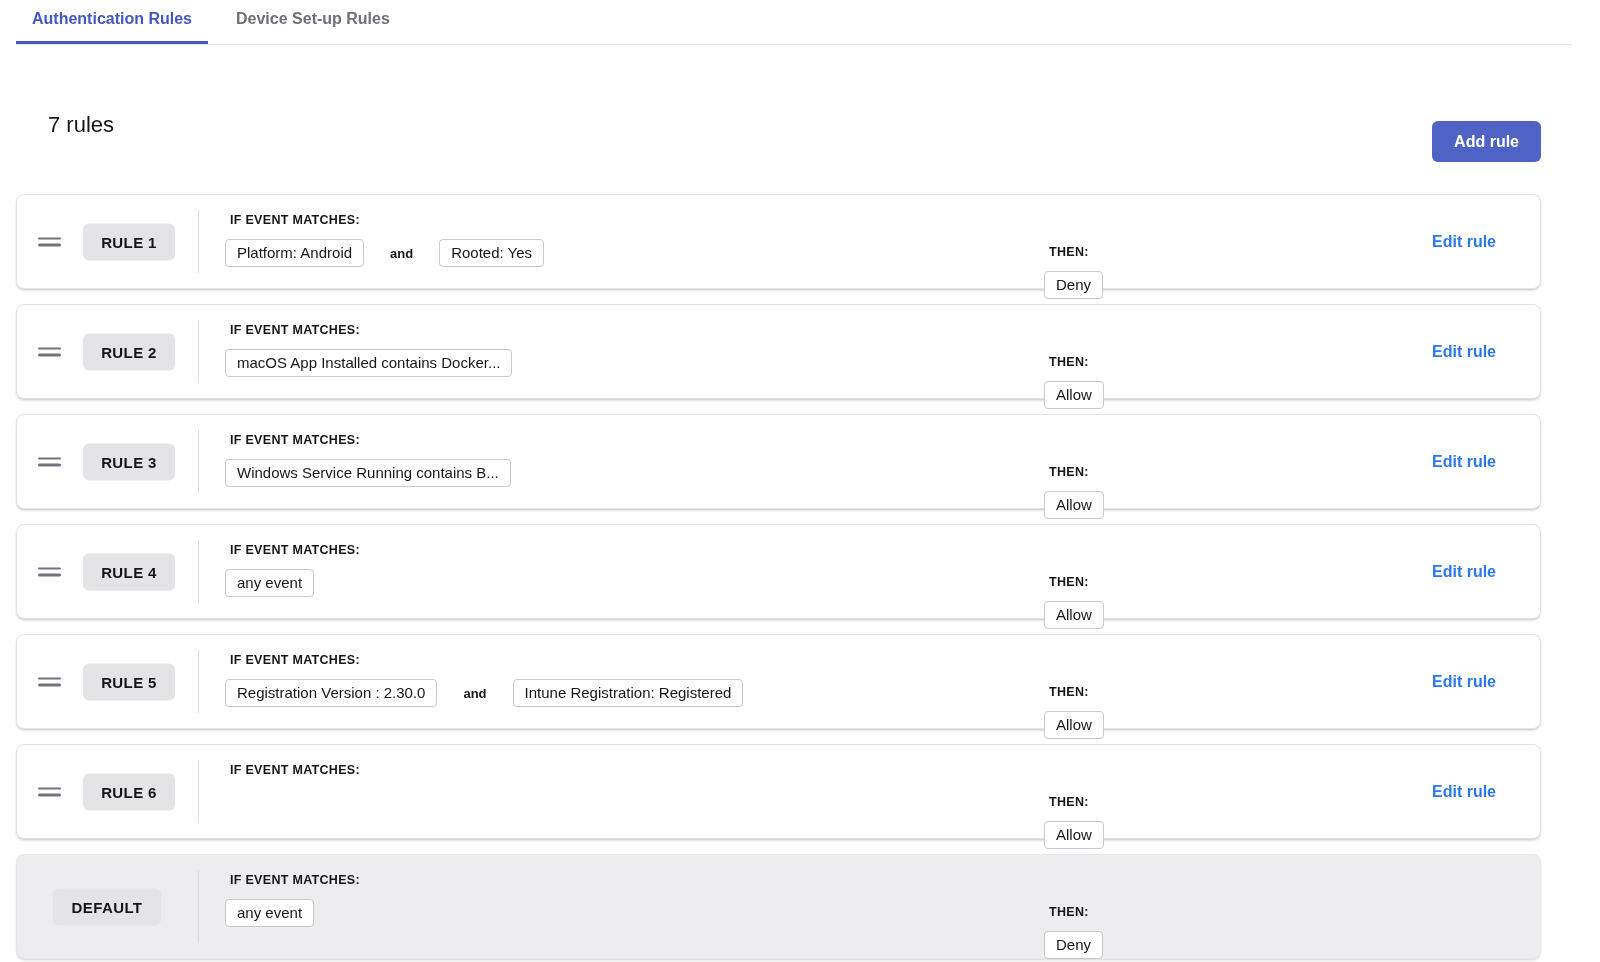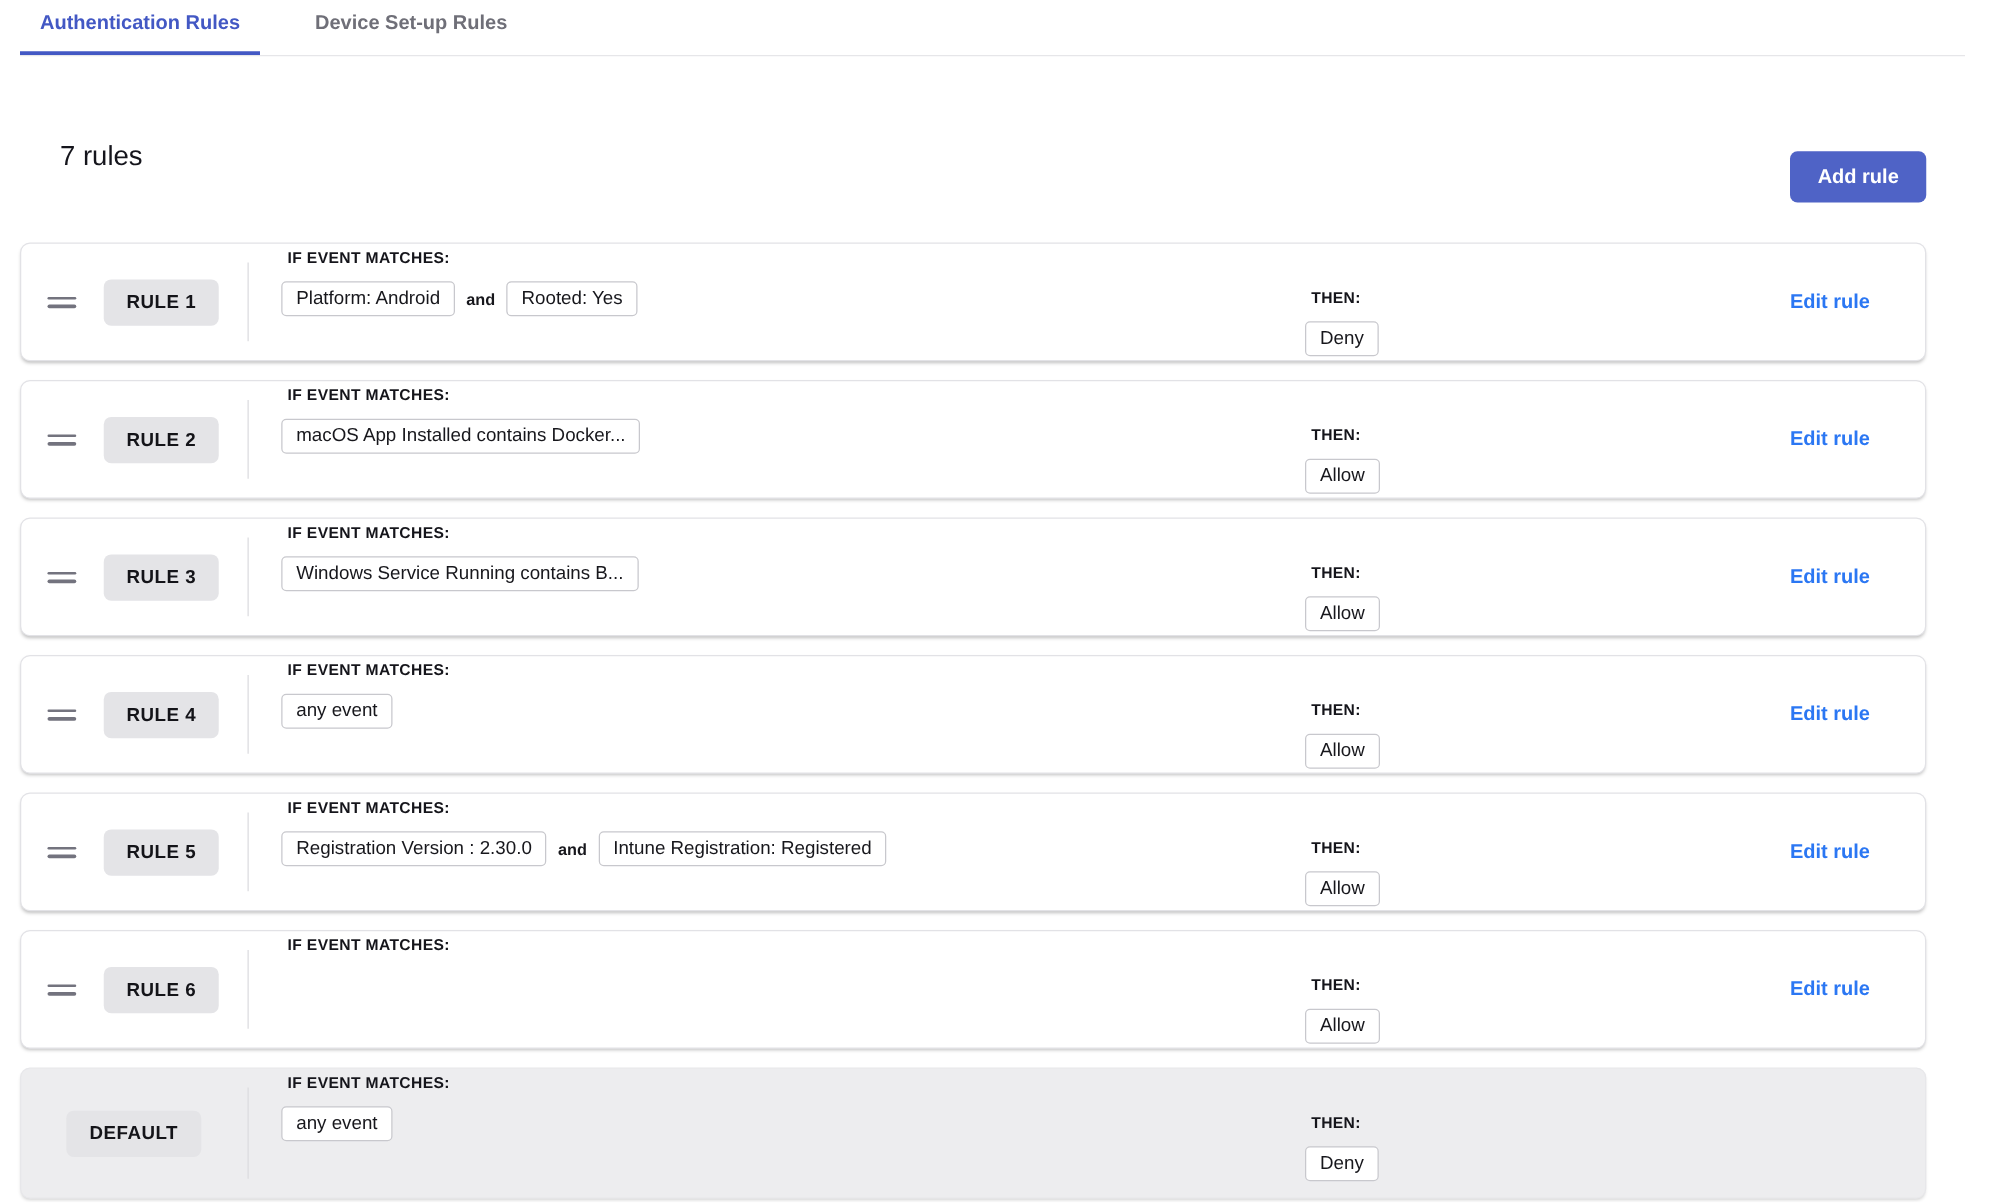--- a/index.html
+++ b/index.html
@@ -17,21 +17,21 @@
     background: #ffffff;
     font-family: "Liberation Sans", "DejaVu Sans", sans-serif;
     color: var(--text);
     overflow: hidden;
   }
   
   .tabbar {
     margin-left: 16px;
     width: 1556px;
     display: flex;
-    gap: 28px;
+    gap: 12px;
     border-bottom: 1px solid #e6e6e9;
   }
   .tab {
     padding: 10px 16px 16px 16px;
     font-size: 16px;
     font-weight: 700;
     color: #6f6f78;
     cursor: pointer;
     white-space: nowrap;
   }
@@ -115,35 +115,35 @@
     color: #141419;
     white-space: nowrap;
   }
   .rule-card.default .badge { left: 36px; min-width: 108px; }
   .vdivider {
     position: absolute;
     left: 181px; top: 15px; bottom: 15px;
     width: 1px;
     background: #dcdce0;
   }
-  .col { position: absolute; top: 4px; }
+  .col { position: absolute; top: 18px; }
   .col-conditions { left: 208px; }
   .col-then { left: 1027px; margin-top: 32px; }
   .col-label {
     font-size: 12.5px;
     font-weight: 700;
     letter-spacing: 0.3px;
     color: #15151b;
     margin-left: 5px;
   }
   .chips {
     margin-top: 12px;
     display: flex;
     align-items: center;
-    gap: 9px;
+    gap: 26px;
   }
   .chip {
     display: inline-block;
     background: #ffffff;
     border: 1px solid var(--chip-border);
     border-radius: 4px;
     height: 28px;
     line-height: 26px;
     padding: 0 11px;
     font-size: 15px;

